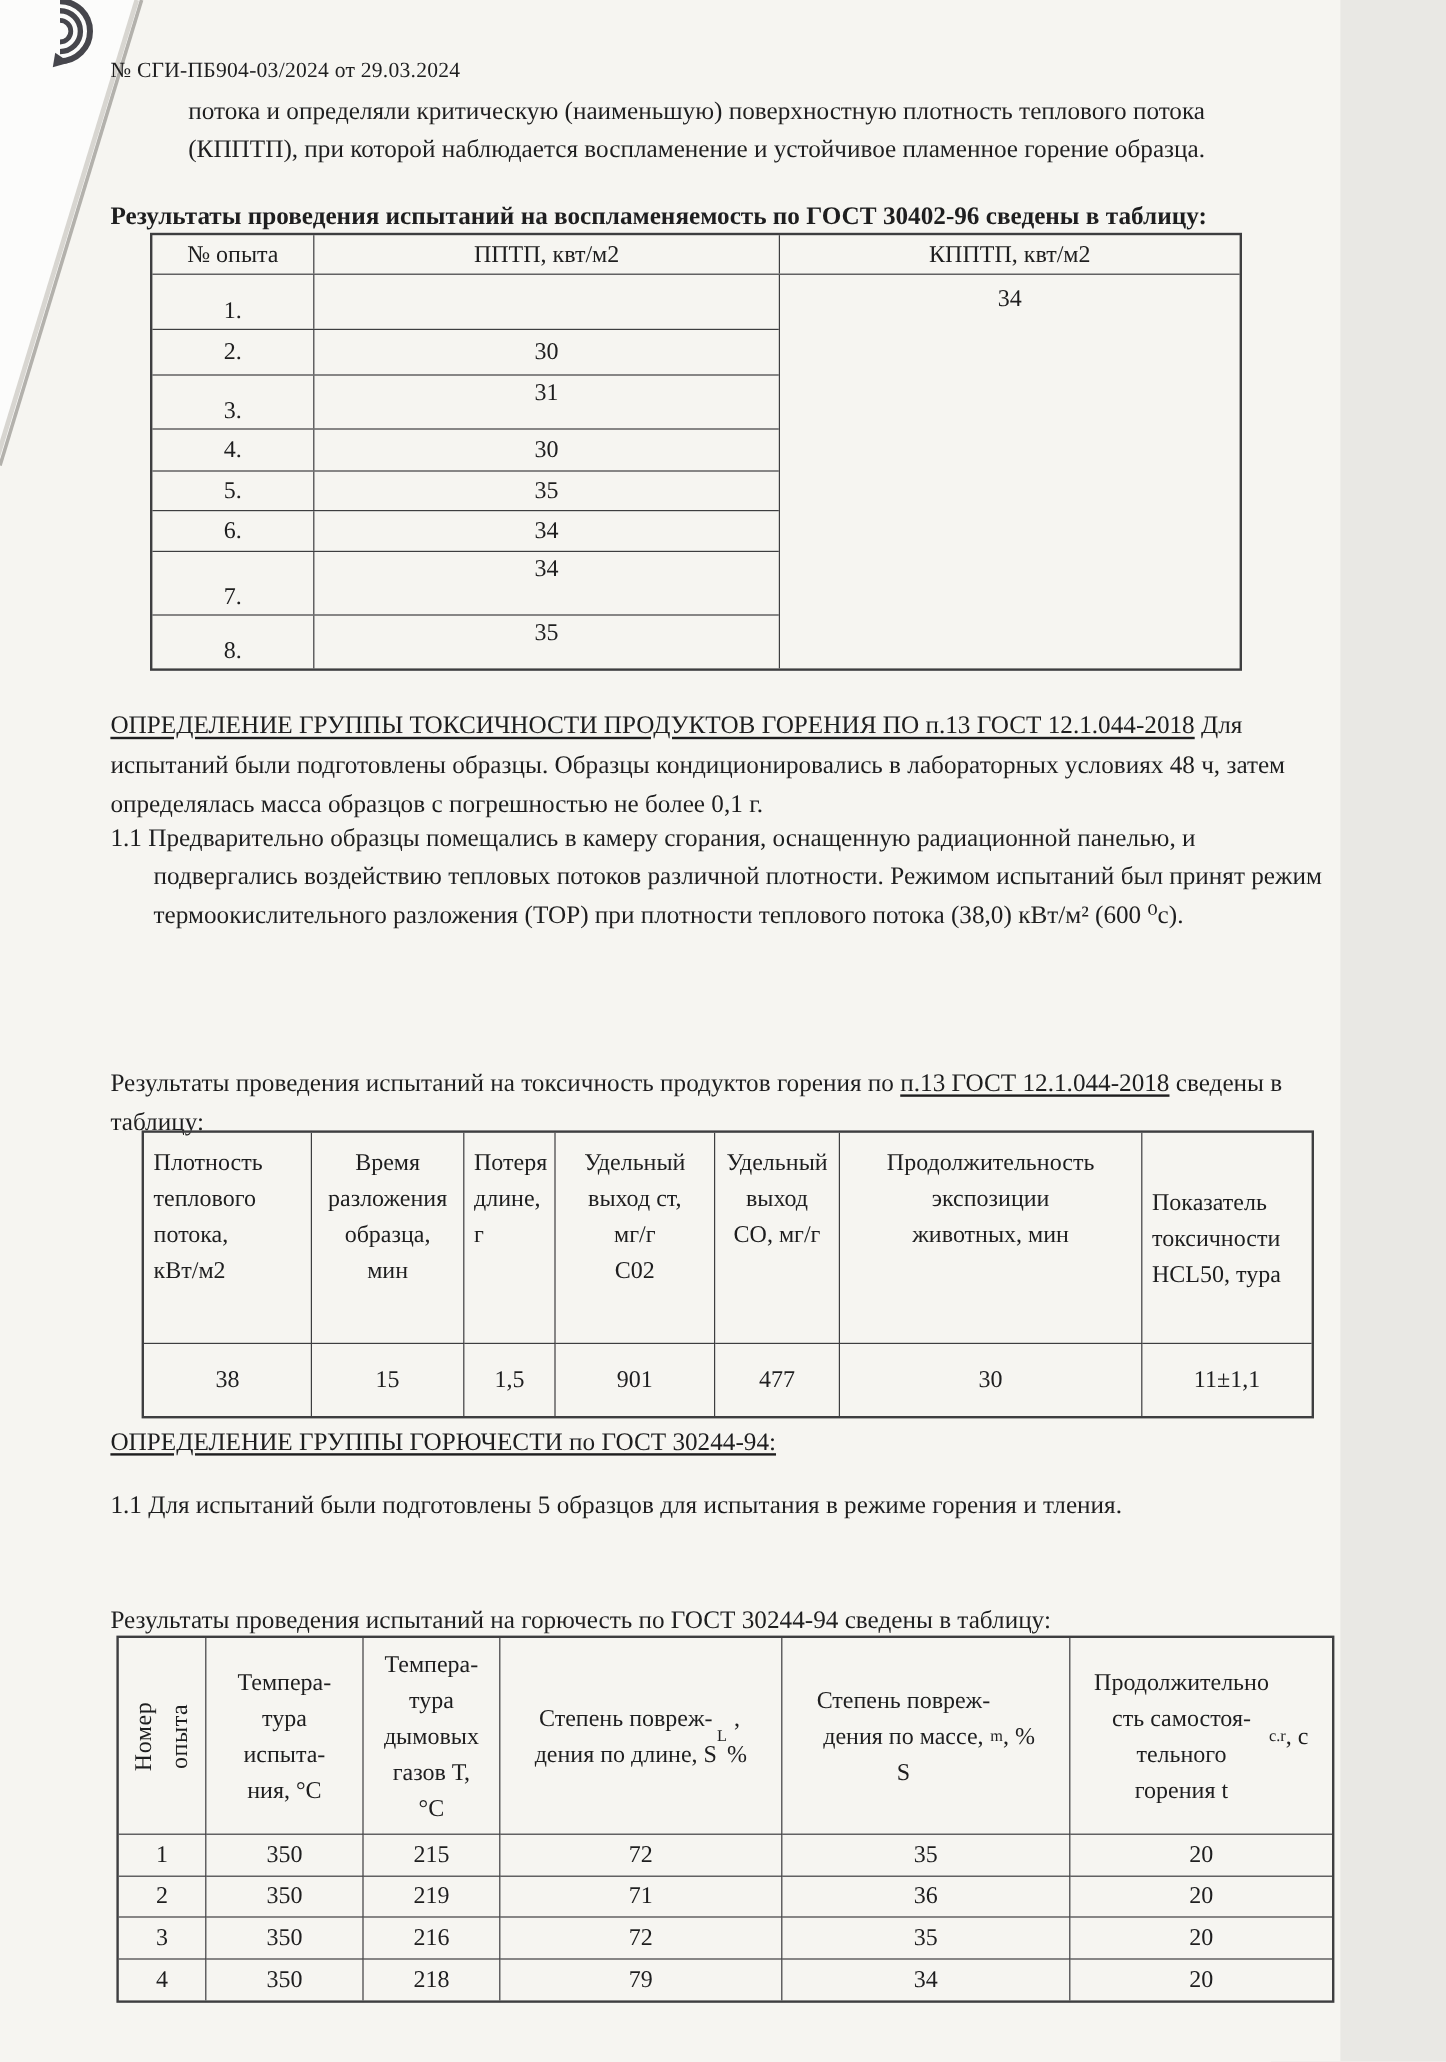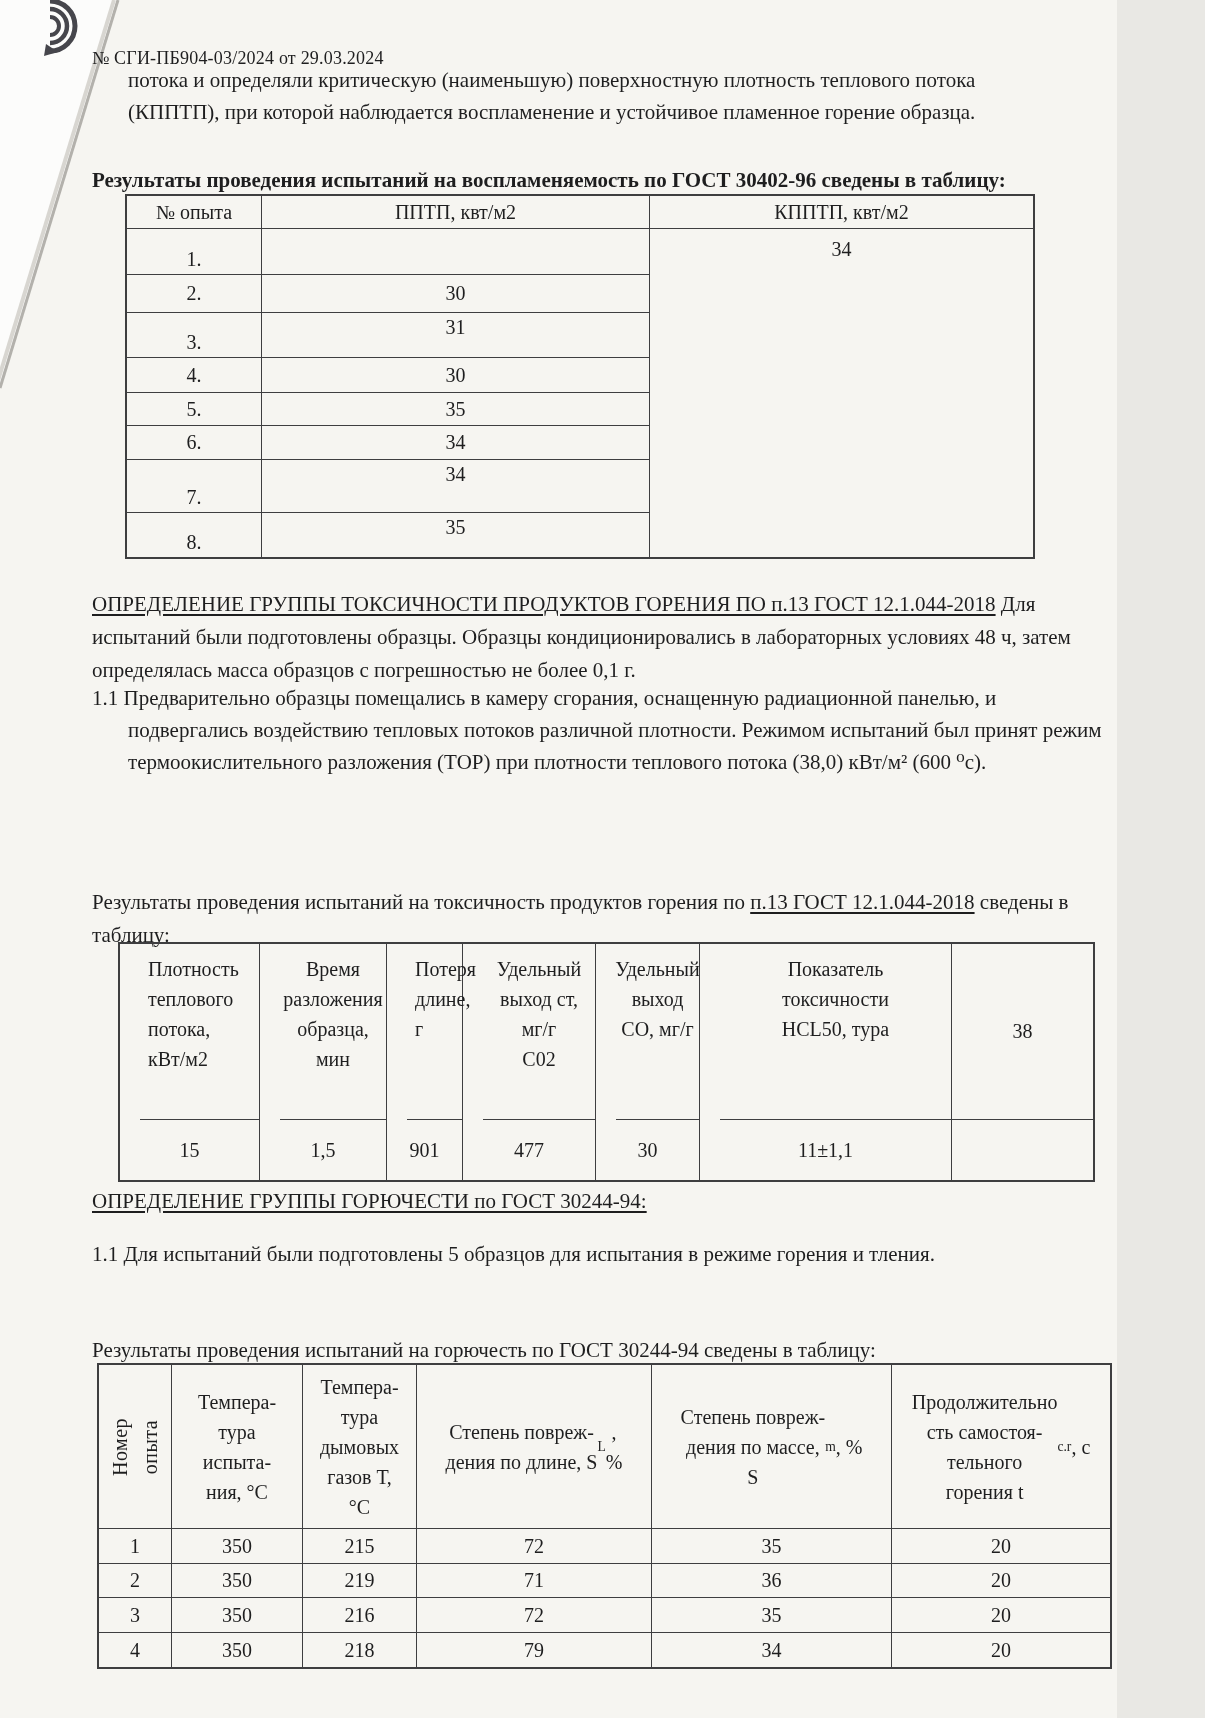--- a/index.html
+++ b/index.html
@@ -51,21 +51,21 @@
   .t1-right{flex:1;text-align:center;padding-top:9px;box-sizing:border-box;}
   
   .t2{position:absolute;left:118px;top:942px;width:977px;
       display:grid;grid-template-columns:140px 127px 76px 133px 104px 252px 1fr;
       grid-template-rows:176px 60px;
       border:2px solid #3e3e40;box-sizing:border-box;font-size:20px;}
   .t2 > div{border-right:1.7px solid #3e3e40;border-bottom:1.7px solid #3e3e40;
       box-sizing:border-box;display:flex;justify-content:center;}
   .t2 > div:nth-child(7n){border-right:none;}
   .t2 > div:nth-child(n+8){border-bottom:none;}
-  .t2h{align-items:flex-start;padding-top:10px;text-align:center;line-height:30px;white-space:pre-line;margin-left:20px;}
+  .t2h{align-items:flex-start;padding-top:10px;text-align:center;line-height:30px;white-space:pre-line;}
   .t2h:nth-child(1),.t2h:nth-child(3){justify-content:flex-start;text-align:left;padding-left:8px;}
   .t2h:nth-child(7){align-items:center;justify-content:flex-start;text-align:left;padding-left:8px;padding-top:0;}
   .t2d{align-items:center;}
   
   .t3{position:absolute;left:97px;top:1363px;width:1015px;
       display:grid;grid-template-columns:73px 131px 114px 235px 240px 1fr;
       grid-template-rows:164px repeat(4,34.5px);
       border:2px solid #3e3e40;box-sizing:border-box;font-size:20px;}
   .t3 > div{border-right:1.7px solid #3e3e40;border-bottom:1.7px solid #3e3e40;
       box-sizing:border-box;display:flex;align-items:center;justify-content:center;
@@ -98,21 +98,21 @@
         <path d="M 50 1 A 25 25 0 0 1 50 51" fill="none" stroke="#46464c" stroke-width="5"></path>
         <path d="M 50 9 A 17 17 0 0 1 50 43" fill="none" stroke="#46464c" stroke-width="4.5"></path>
         <path d="M 50 17 A 9 9 0 0 1 50 35" fill="none" stroke="#46464c" stroke-width="4"></path>
         <path d="M 46 44 L 58 52 L 44 56 Z" fill="#46464c"></path>
       </g>
     </svg>
   </div>
 
   <div class="abs docnum" style="left:92px;top:48px;">№ СГИ-ПБ904-03/2024 от 29.03.2024</div>
 
-  <div class="abs body-par" style="left:128px;top:64px;width:905px;">потока и определяли критическую (наименьшую) поверхностную плотность теплового потока (КППТП), при которой наблюдается воспламенение и устойчивое пламенное горение образца.</div>
+  <div class="abs body-par" style="left:128px;top:76px;width:905px;text-align:center;">потока и определяли критическую (наименьшую) поверхностную плотность теплового потока (КППТП), при которой наблюдается воспламенение и устойчивое пламенное горение образца.</div>
 
   <div class="abs body-par" style="left:92px;top:164px;width:1000px;font-weight:bold;">Результаты проведения испытаний на воспламеняемость по ГОСТ 30402-96 сведены в таблицу:</div>
 
   <div class="t1">
     <div class="t1-header">
       <div class="hc t1-h1">№ опыта</div>
       <div class="hc t1-h2">ППТП, квт/м2</div>
       <div class="hc t1-h3">КППТП, квт/м2</div>
     </div>
     <div class="t1-body">
@@ -171,20 +171,23 @@
       <div class="t2h">Потеря
 длине,
 г</div>
       <div class="t2h">Удельный
 выход ст,
 мг/г
 С02</div>
       <div class="t2h">Удельный
 выход
 СО, мг/г</div>
+      <div class="t2h">Продолжительность
+экспозиции
+животных, мин</div>
       <div class="t2h">Показатель
 токсичности
 HCL50, тура</div>
       <div class="t2d">38</div>
       <div class="t2d">15</div>
       <div class="t2d">1,5</div>
       <div class="t2d">901</div>
       <div class="t2d">477</div>
       <div class="t2d">30</div>
       <div class="t2d">11±1,1</div>

